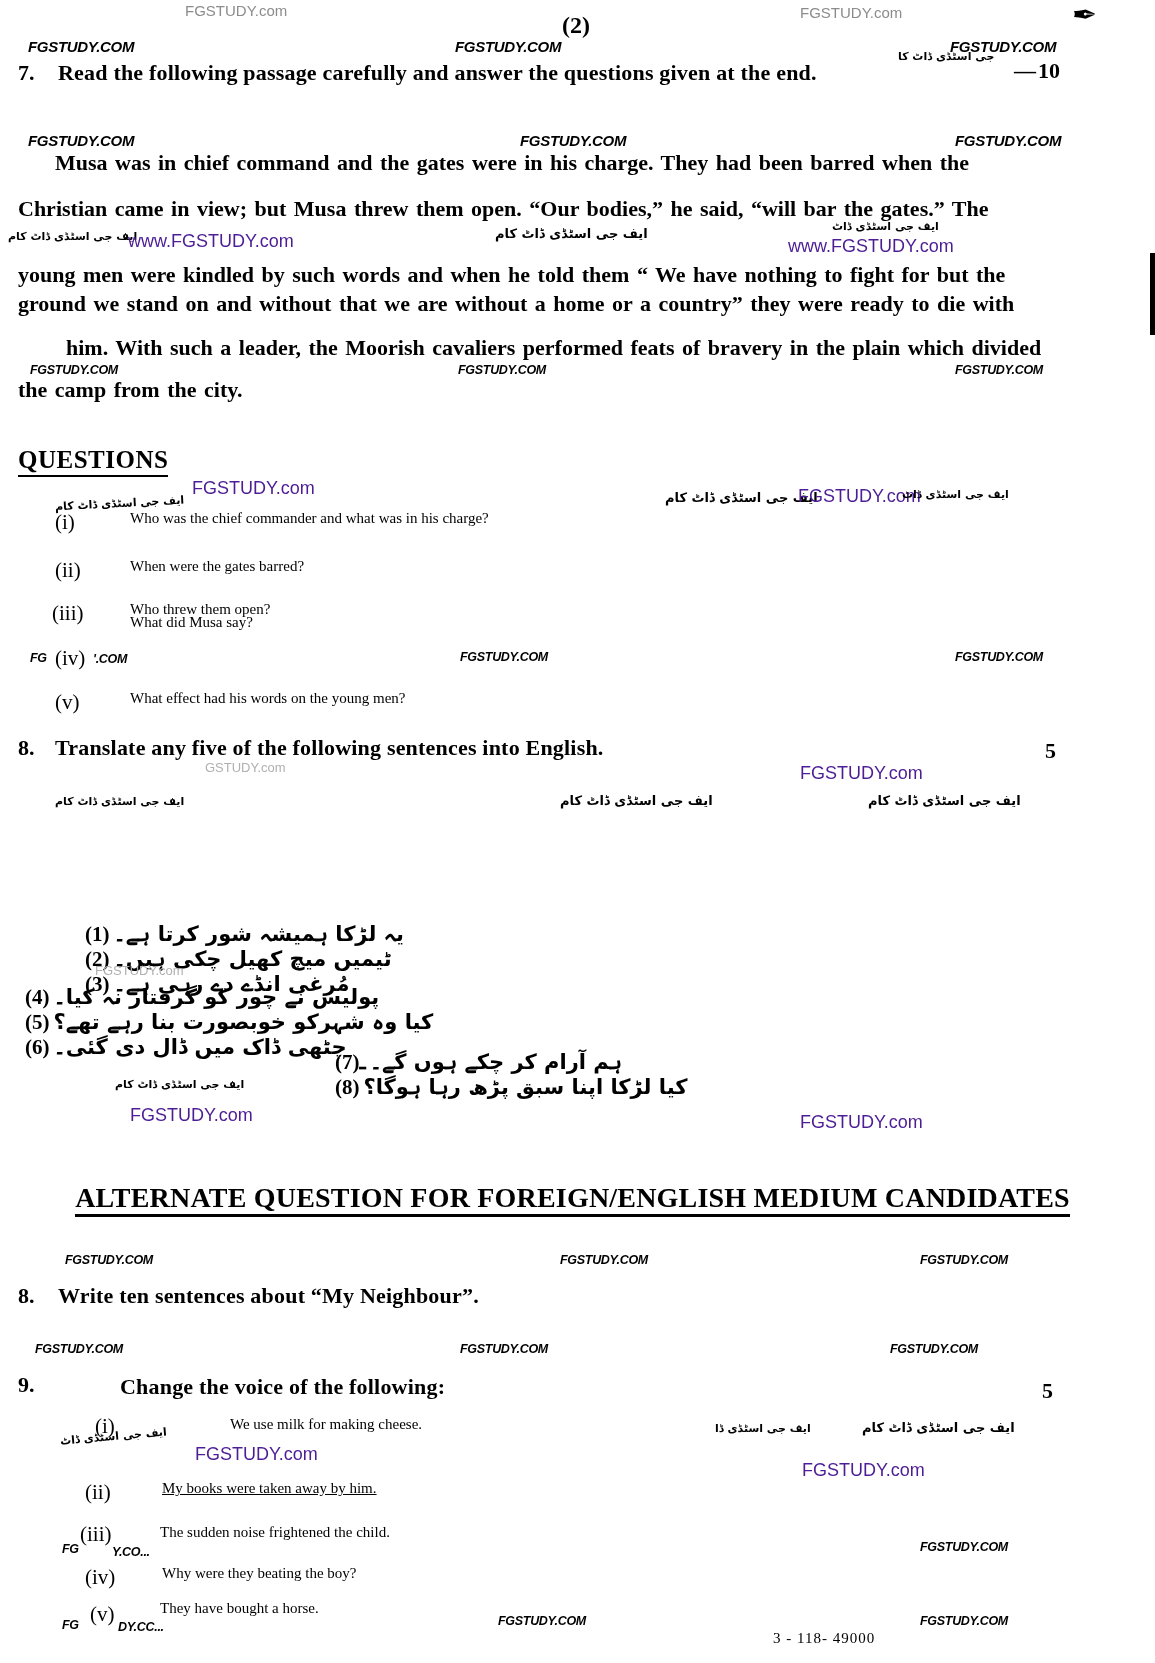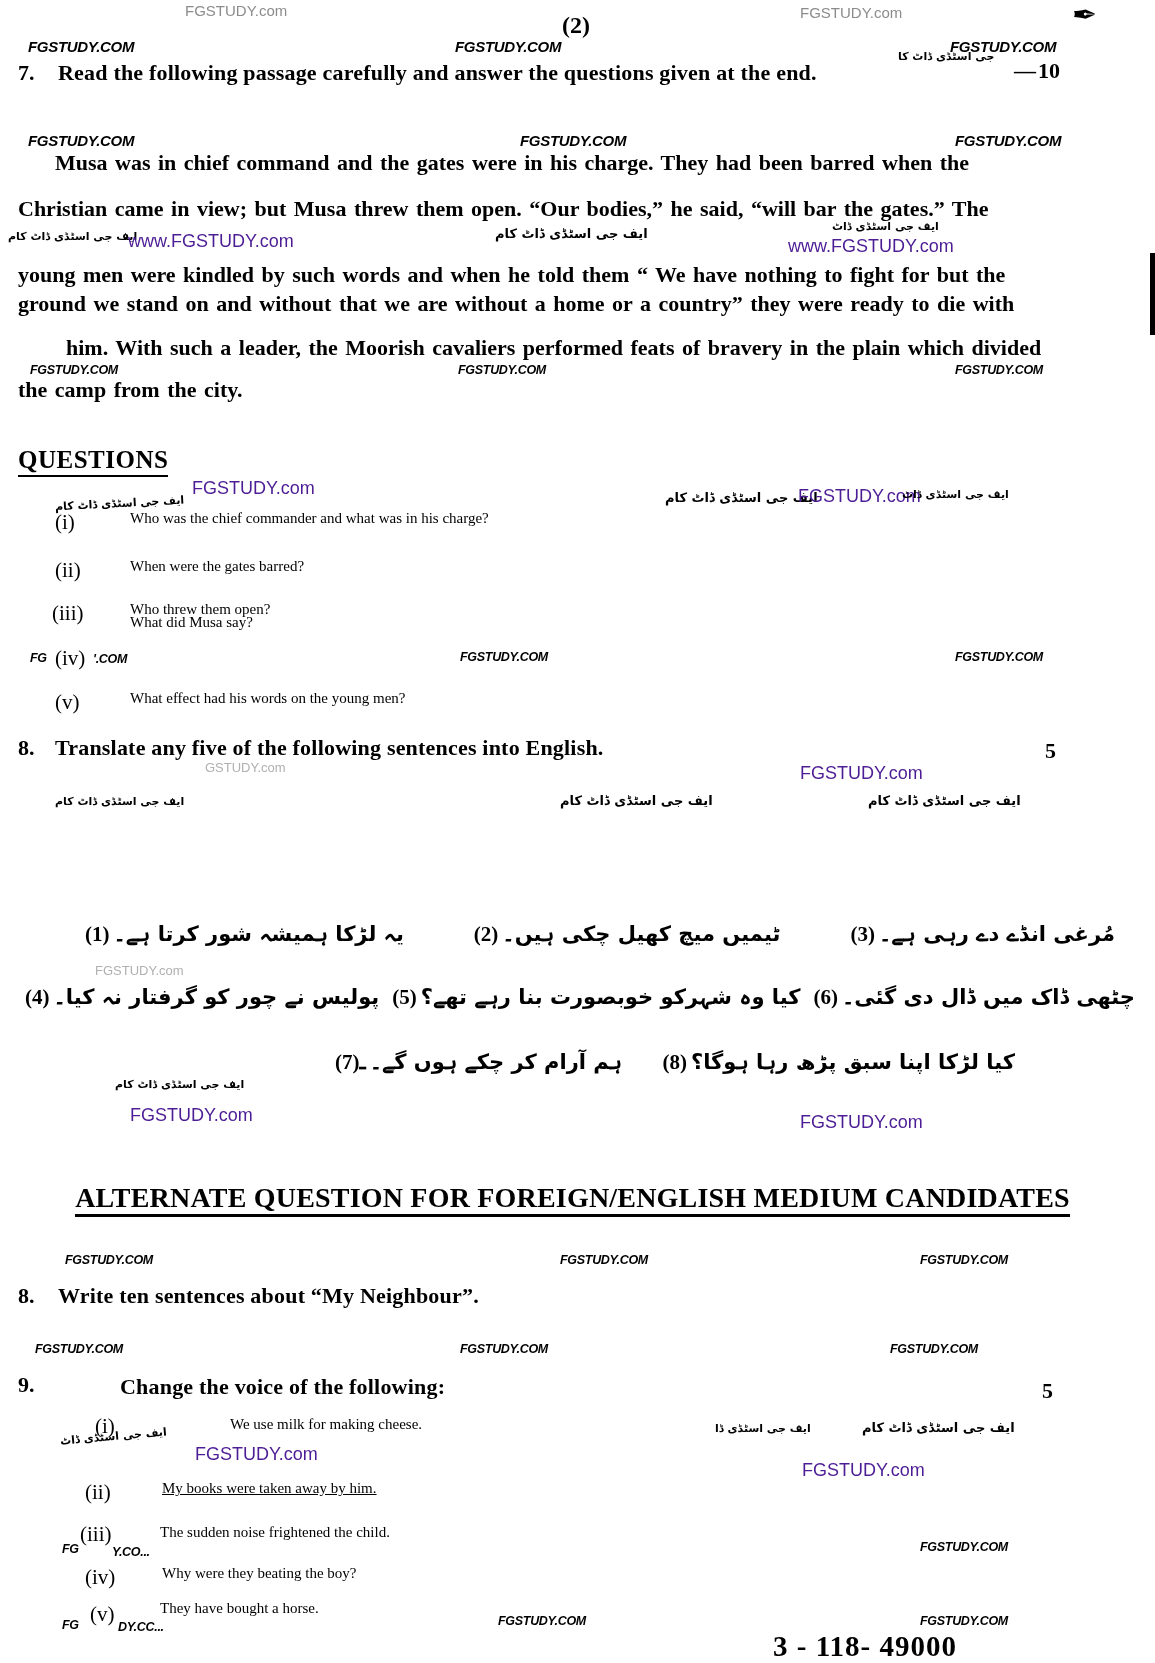--- a/index.html
+++ b/index.html
@@ -21,23 +21,23 @@
   
   .pg-num{font-size:24px;font-weight:bold;}
   .q-head{font-weight:bold;font-size:22px;letter-spacing:0.2px;}
   .q-num{font-weight:bold;font-size:22px;}
   .marks{font-weight:bold;font-size:22px;}
   .passage-line{font-size:22px;word-spacing:2px;font-weight:bold;}
   .section-head{font-weight:bold;font-size:25px;letter-spacing:0.5px;border-bottom:2.5px solid #000;padding-bottom:1px;}
   .item-num{font-size:21px;}
   .item-text{font-size:15px;}
   .alt-head{font-weight:bold;font-size:28px;letter-spacing:0.2px;border-bottom:3px solid #000;padding-bottom:0px;display:inline-block;}
-  .footer-code{font-weight:bold;font-size:29px;letter-spacing:1px;}
+  .footer-code{font-weight:normal;font-size:15px;letter-spacing:1px;}
   
-  .urow{display:flex;justify-content:space-between;align-items:flex-start;}
+  .urow{display:flex;justify-content:space-between;align-items:flex-start;flex-direction:column;}
   .uchunk{white-space:nowrap;}
   .unum{font-family:"Liberation Serif",serif;font-weight:bold;font-size:21px;vertical-align:top;}
   .utext{font-family:"DejaVu Sans",sans-serif;font-weight:bold;font-size:21px;padding-left:4px;}
   .pen{font-size:30px;line-height:1;}
   .edge{background:#000;}
 </style>
 </head>
 <body>
 
 <div class="page">

